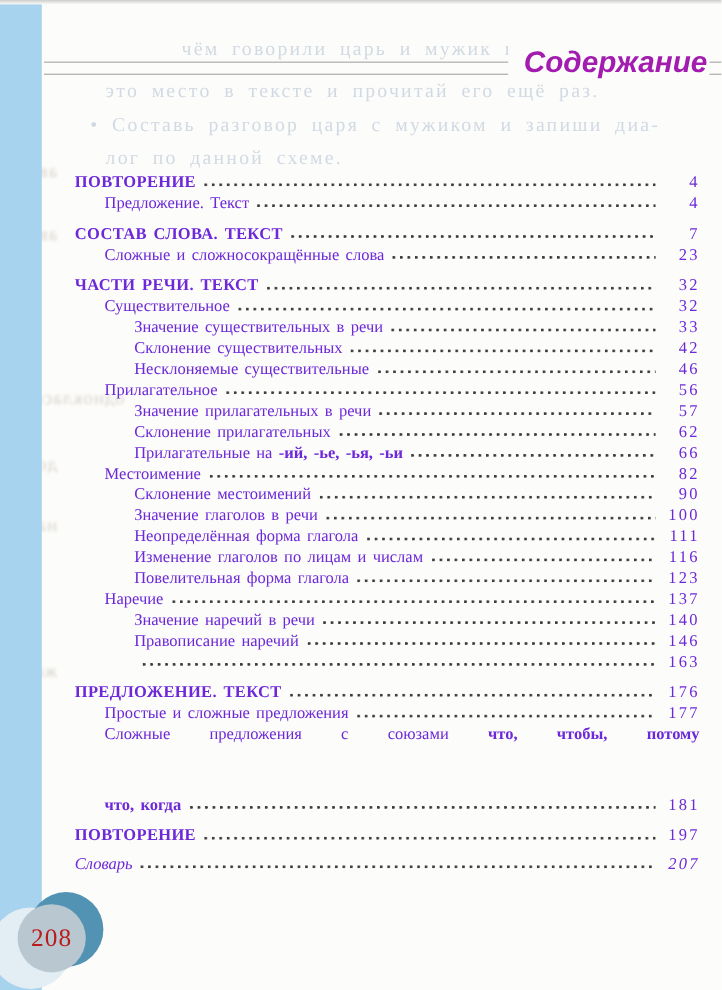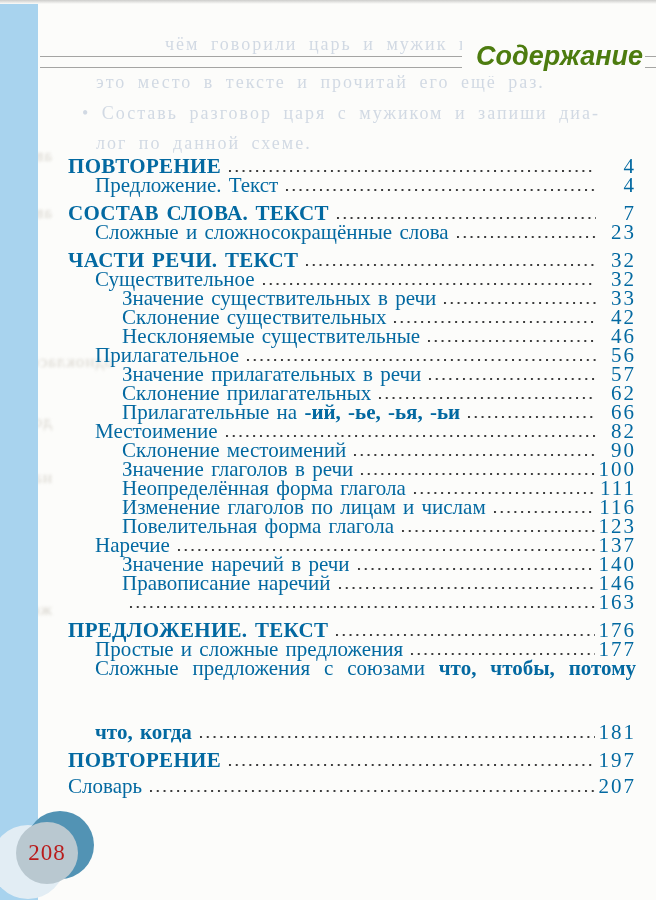--- a/index.html
+++ b/index.html
@@ -27,31 +27,31 @@
   .ghost-row.center{justify-content:center;}
   .ghost-row.right{justify-content:flex-start;} 
 
   
   .rule{position:absolute;left:40px;right:0;height:1.4px;background:#a5a5a3;z-index:2;}
   .rule1{top:56px;}
   .rule2{top:67px;}
   .page-title{position:absolute;top:39px;right:11px;z-index:3;
               font-family:"Liberation Sans",sans-serif;
               font-style:italic;font-weight:700;font-size:27px;
-              color:#4d7c0f;background:#fcfcfa;padding:2px 2px 4px 14px;}
+              color:#a21caf;background:#fcfcfa;padding:2px 2px 4px 14px;}
 
   
   .toc{position:absolute;left:68px;top:157px;width:568px;z-index:3;
-       font-size:21px;line-height:19px;color:#0369a1;word-spacing:2px;}
+       font-size:15px;line-height:19px;color:#6d28d9;word-spacing:2px;}
   .row{display:flex;align-items:baseline;}
   .lvl1{padding-left:27px;}
   .lvl2{padding-left:54px;}
   .sec .label{font-weight:700;letter-spacing:.3px;}
   .gap{margin-top:9px;}
-  .gap-sm{margin-top:7px;}
+  .gap-sm{margin-top:7px;font-style:italic;}
   .label b{font-weight:700;}
   .dots{flex:1 1 auto;height:4px;margin:0 4px 0 7px;
         background-image:radial-gradient(circle at 2px 2px,#3c3c3c 1.15px,rgba(0,0,0,0) 1.5px);
         background-size:6.8px 4px;background-repeat:repeat-x;background-position:0 100%;}
   .pnum{flex:0 0 auto;min-width:36px;text-align:right;letter-spacing:2px;}
   .jline{text-align:justify;text-align-last:justify;}
   .row2 .row{padding-left:0;margin-top:45px;}
 
   
   .badge{position:absolute;z-index:3;}

